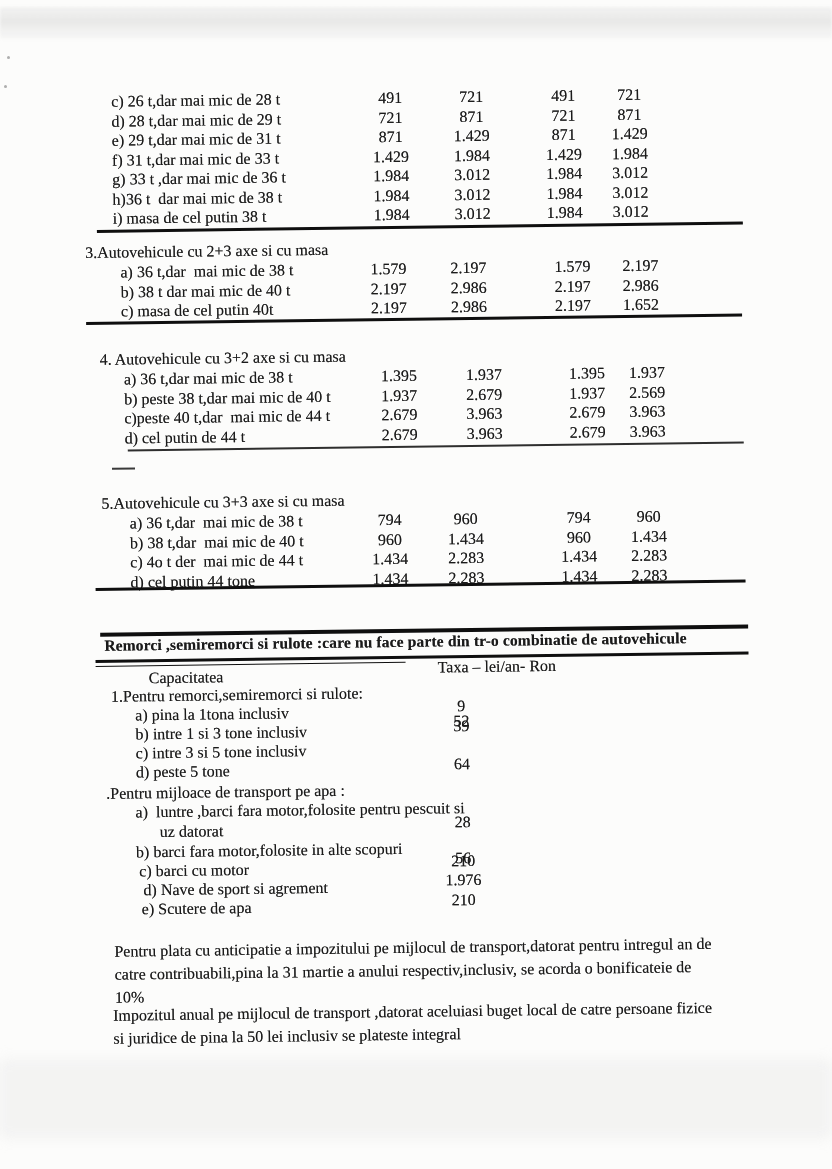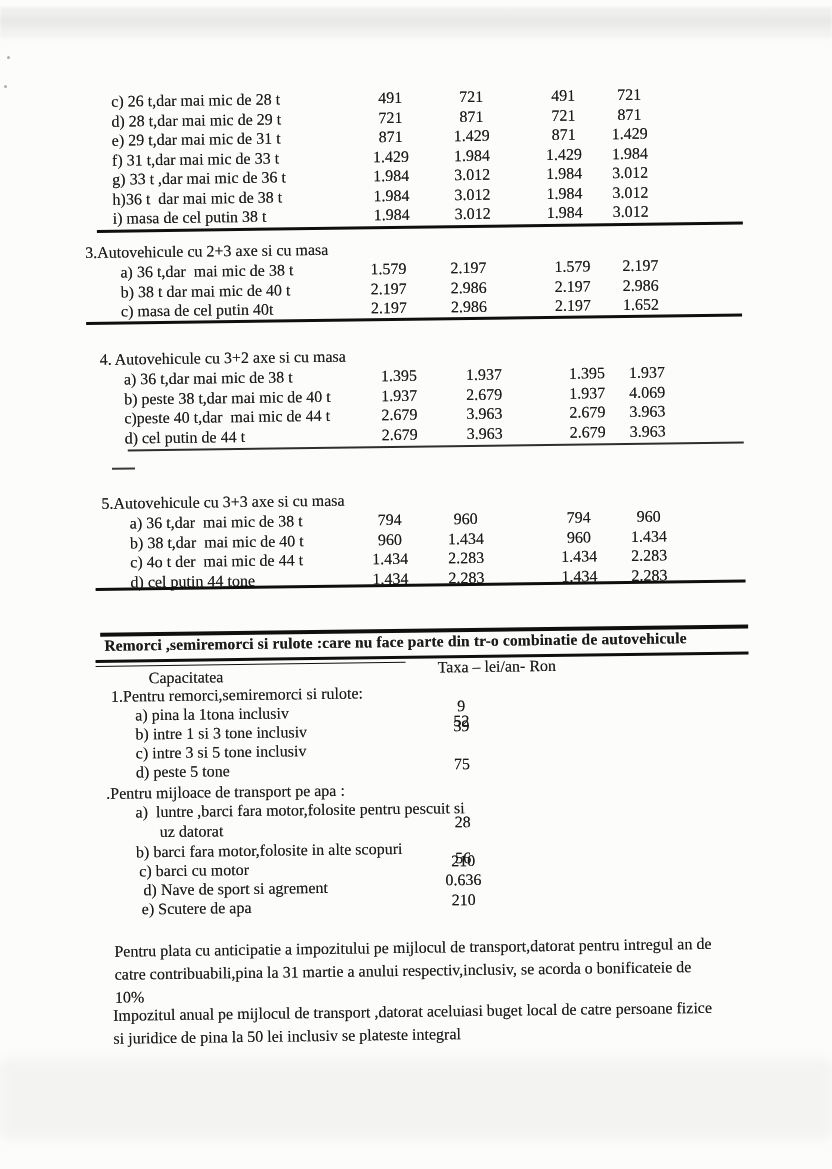--- a/index.html
+++ b/index.html
@@ -150,21 +150,21 @@
         <span class="num c1">1.395</span>
         <span class="num c2">1.937</span>
         <span class="num c3">1.395</span>
         <span class="num c4">1.937</span>
       </div>
       <div class="row">
         <span class="lbl">b) peste 38 t,dar mai mic de 40 t</span>
         <span class="num c1">1.937</span>
         <span class="num c2">2.679</span>
         <span class="num c3">1.937</span>
-        <span class="num c4">4.069</span>
+        <span class="num c4">2.569</span>
       </div>
       <div class="row">
         <span class="lbl">c)peste 40 t,dar  mai mic de 44 t</span>
         <span class="num c1">2.679</span>
         <span class="num c2">3.963</span>
         <span class="num c3">2.679</span>
         <span class="num c4">3.963</span>
       </div>
       <div class="row">
         <span class="lbl">d) cel putin de 44 t</span>
@@ -219,32 +219,32 @@
     <div class="abs" style="left:437px;top:662px;">Taxa – lei/an- Ron</div>
 
     <div class="abs" style="left:110px;top:687px;">1.Pentru remorci,semiremorci si rulote:</div>
     <div class="abs" style="left:134px;top:706px;">a) pina la 1tona inclusiv</div>
     <div class="tval" style="top:701px;">9</div>
     <div class="abs" style="left:134px;top:725px;">b) intre 1 si 3 tone inclusiv</div>
     <div class="tval" style="top:721px;">39</div>
     <div class="abs" style="left:134px;top:744px;">c) intre 3 si 5 tone inclusiv</div>
     <div class="tval" style="top:716px;">52</div>
     <div class="abs" style="left:134px;top:763px;">d) peste 5 tone</div>
-    <div class="tval" style="top:759px;">75</div>
+    <div class="tval" style="top:759px;">64</div>
 
     <div class="abs" style="left:104px;top:784px;">.Pentru mijloace de transport pe apa :</div>
     <div class="abs" style="left:133px;top:803px;">a)  luntre ,barci fara motor,folosite pentru pescuit si</div>
     <div class="abs" style="left:157px;top:823px;">uz datorat</div>
     <div class="tval" style="top:817px;">28</div>
     <div class="abs" style="left:133px;top:843px;">b) barci fara motor,folosite in alte scopuri</div>
     <div class="tval" style="top:837px;margin-top:16px;">56</div>
     <div class="abs" style="left:136px;top:862px;">c) barci cu motor</div>
     <div class="tval" style="top:856px;">210</div>
     <div class="abs" style="left:140px;top:881px;">d) Nave de sport si agrement</div>
-    <div class="tval" style="top:875px;">0.636</div>
+    <div class="tval" style="top:875px;">1.976</div>
     <div class="abs" style="left:138px;top:900px;">e) Scutere de apa</div>
     <div class="tval" style="top:895px;">210</div>
 
     <div class="note" style="left:110px;top:940px;">
       <span>Pentru plata cu anticipatie a impozitului pe mijlocul de transport,datorat pentru intregul an de</span>
       <span>catre contribuabili,pina la 31 martie a anului respectiv,inclusiv, se acorda o bonificateie de</span>
       <span>10%</span>
     </div>
     <div class="note" style="left:108px;top:1004px;">
       <span>Impozitul anual pe mijlocul de transport ,datorat aceluiasi buget local de catre persoane fizice</span>

